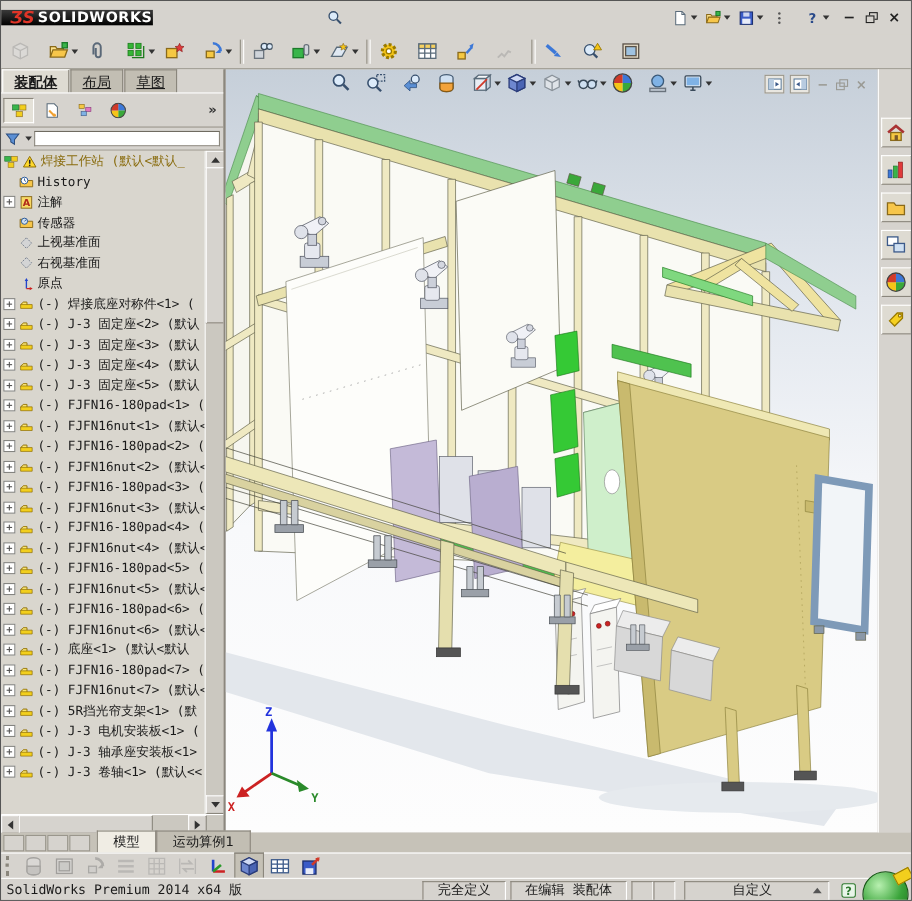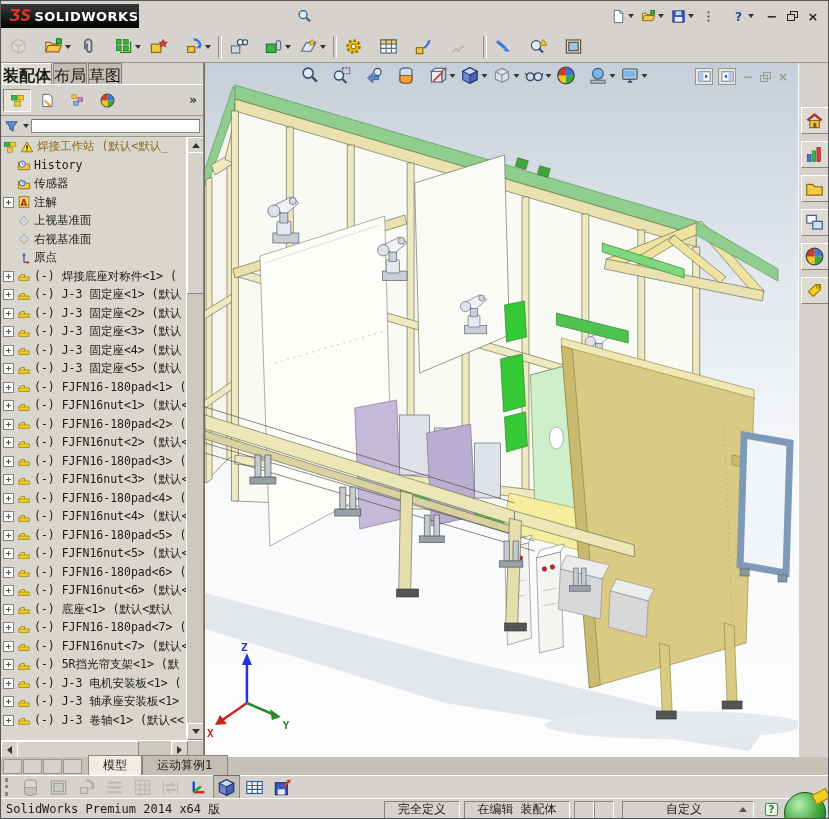--- a/index.html
+++ b/index.html
@@ -1,19 +1,19 @@
 <!DOCTYPE html>
 <html><head>
 <meta charset="utf-8">
 <style>
   html,body{margin:0;padding:0;background:#9a9a9a;font-family:"DejaVu Sans","Liberation Sans",sans-serif;}
   #app{position:relative;width:829px;height:819px;background:#d6d3ce;overflow:hidden;border:1px solid #555;box-sizing:border-box;font-size:12px;color:#1a1a1a;}
   
   .titlebar{position:absolute;left:0;top:0;width:829px;height:30px;background:#d6d3ce;display:flex;align-items:center;}
-  .logo{width:138px;height:24px;background:linear-gradient(#3a3a3a,#000);display:flex;align-items:center;padding-left:8px;box-sizing:border-box;white-space:nowrap;}
+  .logo{width:138px;height:14px;background:linear-gradient(#3a3a3a,#000);display:flex;align-items:center;padding-left:8px;box-sizing:border-box;white-space:nowrap;}
   .logo .mark{color:#e03427;font-weight:bold;font-style:italic;font-size:15px;margin-right:3px;}
   .logo .txt{color:#fff;font-weight:bold;font-size:13px;letter-spacing:.5px;}
   .menus{display:flex;gap:2px;margin-left:10px;}
   .menuitem{padding:3px 8px;cursor:default;}
   .tb-spacer{flex:1;}
   .qb{display:flex;align-items:center;gap:1px;margin-right:6px;}
   .qbtn{display:flex;align-items:center;padding:2px 3px;}
   .winbtns{display:flex;align-items:center;gap:6px;margin-right:8px;color:#222;}
   .winbtns .wb{width:18px;text-align:center;font-size:13px;font-weight:bold;}
   .restore{position:relative;width:11px;height:10px;display:inline-block;}
@@ -26,21 +26,21 @@
   .tbtn.pressed{background:#c5c1b6;border:1px solid #8a867c;border-top-color:#6f6b61;}
   .tb-sep{width:2px;height:22px;margin:0 3px;border-left:1px solid #938f84;border-right:1px solid #fff;}
   .caret{width:0;height:0;border-left:3.5px solid transparent;border-right:3.5px solid transparent;border-top:4px solid #333;margin-left:2px;}
   .tico20{width:19px;height:19px;}
   .tico16{width:15px;height:15px;}
   
   .main{position:absolute;left:0;top:62px;width:829px;height:694px;display:flex;}
   
   .leftpanel{width:203px;background:#d6d3ce;display:flex;flex-direction:column;border-right:1px solid #8a867c;box-sizing:border-box;}
   .ftabs{height:21px;display:flex;padding-left:1px;gap:1px;}
-  .ftab{padding:2px 0;border:1px solid #8a867c;border-bottom:none;background:#c2beb3;font-size:16px;}
+  .ftab{padding:2px 10px;border:1px solid #8a867c;border-bottom:none;background:#c2beb3;font-size:13px;text-decoration:underline;}
   .ftab.active{background:#dedbd2;border-top:1px solid #fff;border-left:1px solid #fff;font-weight:bold;}
   .mgrbar{height:26px;display:flex;align-items:center;gap:2px;padding:2px;border-top:1px solid #fff;border-bottom:1px solid #9a968c;}
   .mgrbtn{width:26px;height:21px;display:flex;align-items:center;justify-content:center;border:1px solid transparent;}
   .mgrbtn.pressed{background:#e4e1d8;border:1px solid #8a867c;border-bottom-color:#fff;border-right-color:#fff;}
   .chev{margin-left:auto;margin-right:4px;font-weight:bold;color:#333;}
   .filterrow{height:18px;display:flex;align-items:center;gap:2px;padding:1px 3px;border-bottom:1px solid #9a968c;}
   .filterfield{flex:1;height:12px;background:#fff;border:1px solid #8a867c;border-top-color:#6f6b61;}
   .treewrap{flex:1;position:relative;overflow:hidden;background:#d9d6ce;}
   .tree{position:absolute;left:0;top:0;right:16px;bottom:0;overflow:hidden;font-family:"DejaVu Sans Mono","Liberation Mono",monospace;font-size:11.5px;}
   .trow{height:18.5px;display:flex;align-items:center;padding-left:2px;white-space:nowrap;}
@@ -574,34 +574,34 @@
           <div>
 
           <div class="trow">
                 <span class="texp" style="visibility: hidden;"></span>
                 <svg class="tico">
                   <use href="#sym-histfolder" xlink:href="#sym-histfolder"></use>
                 </svg>
                 <span class="tlabel">History</span>
               </div>
               <div class="trow">
+                <span class="texp"></span>
+                <svg class="tico">
+                  <use href="#sym-noteA" xlink:href="#sym-noteA"></use>
+                </svg>
+                <span class="tlabel">注解</span>
+              </div>
+              <div class="trow">
                 <span class="texp" style="visibility: hidden;"></span>
                 <svg class="tico">
                   <use href="#sym-sensfolder" xlink:href="#sym-sensfolder"></use>
                 </svg>
                 <span class="tlabel">传感器</span>
               </div>
               <div class="trow">
-                <span class="texp"></span>
-                <svg class="tico">
-                  <use href="#sym-noteA" xlink:href="#sym-noteA"></use>
-                </svg>
-                <span class="tlabel">注解</span>
-              </div>
-              <div class="trow">
                 <span class="texp" style="visibility: hidden;"></span>
                 <svg class="tico">
                   <use href="#sym-plane" xlink:href="#sym-plane"></use>
                 </svg>
                 <span class="tlabel">上视基准面</span>
               </div>
               <div class="trow">
                 <span class="texp" style="visibility: hidden;"></span>
                 <svg class="tico">
                   <use href="#sym-plane" xlink:href="#sym-plane"></use>
@@ -614,27 +614,20 @@
                   <use href="#sym-origin" xlink:href="#sym-origin"></use>
                 </svg>
                 <span class="tlabel">原点</span>
               </div>
               <div class="trow">
                 <span class="texp"></span>
                 <svg class="tico">
                   <use href="#sym-part" xlink:href="#sym-part"></use>
                 </svg>
                 <span class="tlabel">(-) 焊接底座对称件&lt;1&gt; (</span>
-              </div>
-              <div class="trow">
-                <span class="texp"></span>
-                <svg class="tico">
-                  <use href="#sym-part" xlink:href="#sym-part"></use>
-                </svg>
-                <span class="tlabel">(-) J-3 固定座&lt;1&gt; (默认</span>
               </div>
               <div class="trow">
                 <span class="texp"></span>
                 <svg class="tico">
                   <use href="#sym-part" xlink:href="#sym-part"></use>
                 </svg>
                 <span class="tlabel">(-) J-3 固定座&lt;2&gt; (默认</span>
               </div>
               <div class="trow">
                 <span class="texp"></span>

